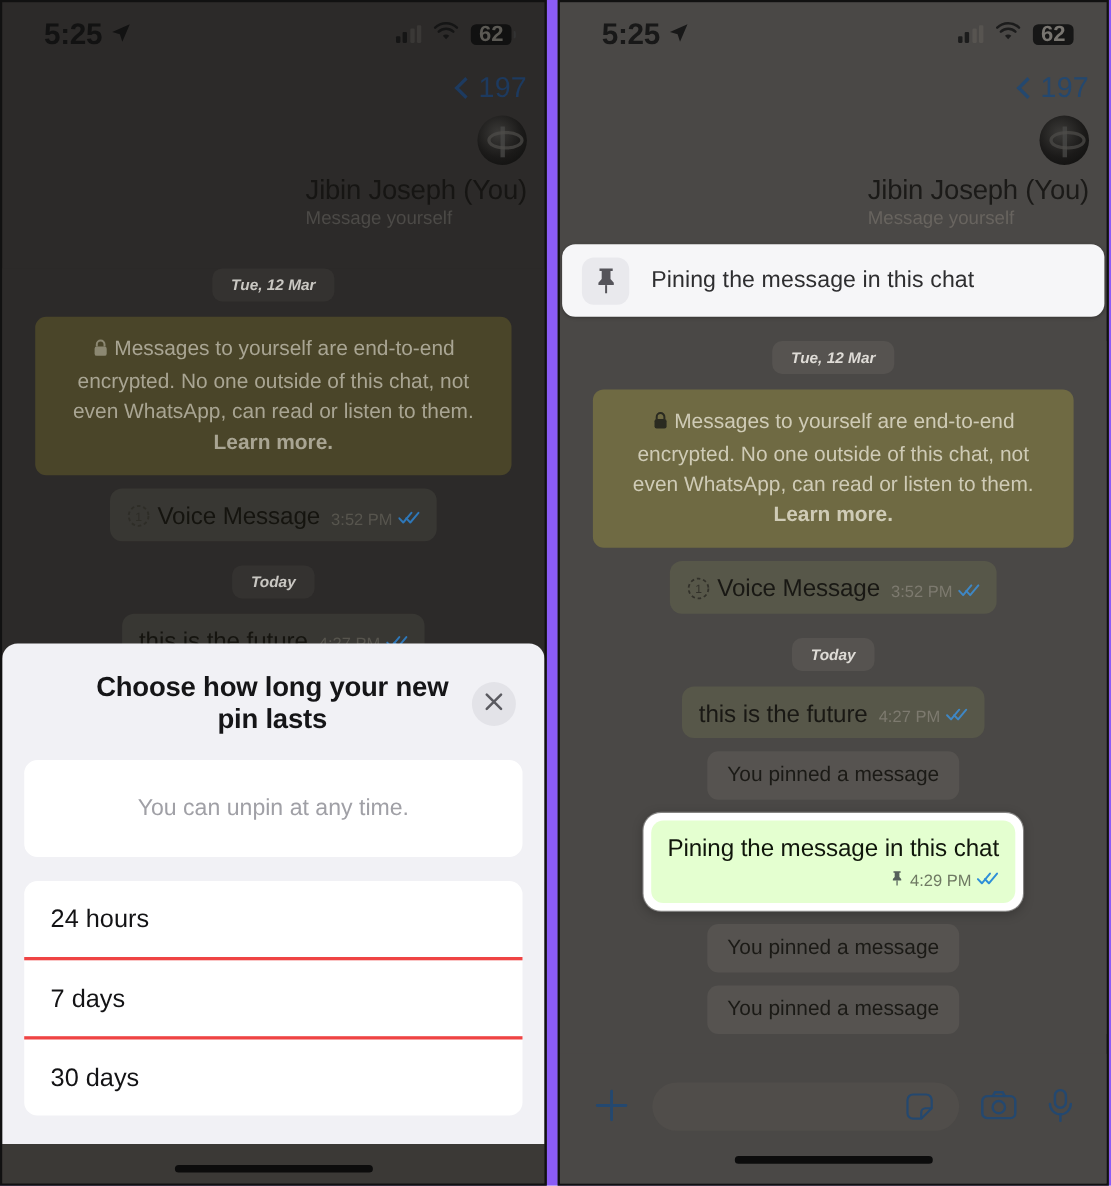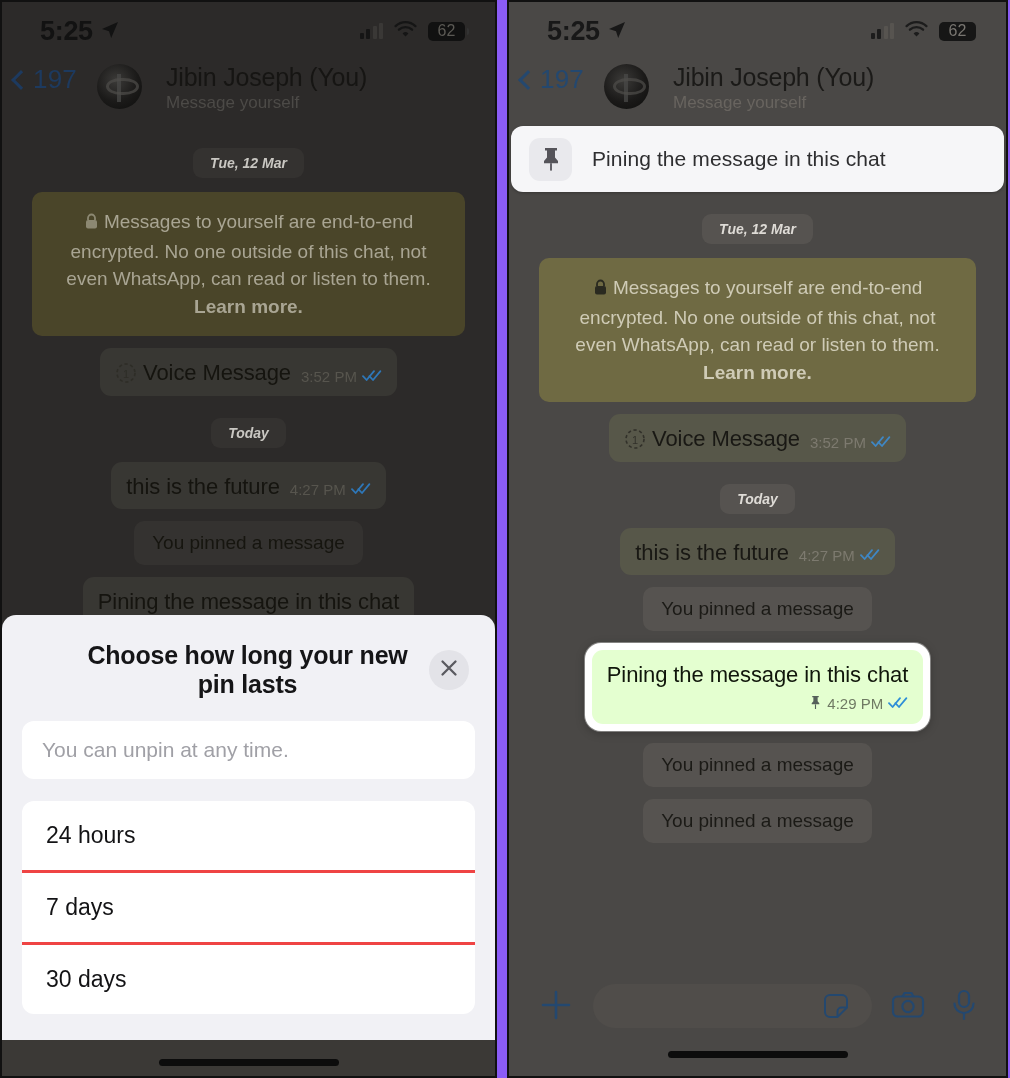--- a/index.html
+++ b/index.html
@@ -33,21 +33,21 @@
   .loc-arrow { display:inline-block; }
   .bars { display:flex; align-items:flex-end; gap:2.5px; height: 16px; }
   .bars i { display:block; width:4px; border-radius:1px; }
   .bars i:nth-child(1){ height:6px; }
   .bars i:nth-child(2){ height:10px; }
   .bars i:nth-child(3){ height:13px; }
   .bars i:nth-child(4){ height:16px; }
   .battery {
     width: 37px; height: 19px; border-radius: 5px;
     display:flex; align-items:center; justify-content:center;
-    font-size: 16px; font-weight: 400;
+    font-size: 20px; font-weight: 700;
     position: relative;
   }
   .battery::after {
     content:""; position:absolute; right:-4px; top:6px;
     width:2.5px; height:7px; border-radius:0 2px 2px 0;
   }
 
   
   .left .statusbar { color:#121212; }
   .left .bars i { background:#151515; }
@@ -56,23 +56,24 @@
   .left .battery::after { background:#333; }
 
   .right .statusbar { color:#181818; }
   .right .bars i { background:#1c1c1c; }
   .right .bars i.off { background:#575450; }
   .right .battery { background:#161616; color:#787570; }
   .right .battery::after { background:#4a4846; }
 
   
   .navbar {
-    display: flex; align-items: flex-start;
+    display: flex; align-items: flex-end;
     padding: 4px 16px 14px 12px;
     gap: 10px;
+    flex-direction: column;
   }
   .back-wrap { display:flex; align-items:center; gap:5px; cursor:pointer; }
   .chev { width: 14px; height: 14px; border-left: 3.4px solid; border-bottom: 3.4px solid; transform: rotate(45deg); }
   .back-count { font-size: 26px; font-weight: 500; letter-spacing: 0.2px; }
   .left .back-wrap { color:#1d3a5f; }
   .right .back-wrap { color:#24486f; }
 
   .avatar {
     width: 45px; height: 45px; border-radius: 50%;
     margin-left: 10px; flex: 0 0 auto;
@@ -203,21 +204,21 @@
     border-radius: 14px 14px 0 0;
     padding: 22px 20px 26px;
   }
   .sheet-head { display:flex; align-items:center; justify-content:space-between; padding: 4px 6px 0 14px; }
   .sheet-title { font-size: 25px; font-weight: 700; color:#151517; letter-spacing:-0.2px; flex:1; text-align:center; padding-left:30px; }
   .close-btn {
     width:40px; height:40px; border-radius:50%; background:#e3e3e8;
     display:flex; align-items:center; justify-content:center; flex:0 0 auto;
   }
   .card { background:#fff; border-radius:12px; margin-top:22px; }
-  .card.note { padding: 17px 20px; }
+  .card.note { padding: 32px 20px; text-align:center; }
   .note-text { font-size: 21px; color:#a0a0a6; }
   .opt {
     padding: 21px 24px; font-size: 23px; color:#131315;
   }
   .opt + .opt { border-top: 3px solid #ef4444; }
   .sheet-home {
     position:absolute; left:50%; bottom:-26px; transform:translateX(-50%);
     width: 180px; height: 7px; border-radius:4px; background:#0c0c0c;
   }
   .left-bottom-strip {

